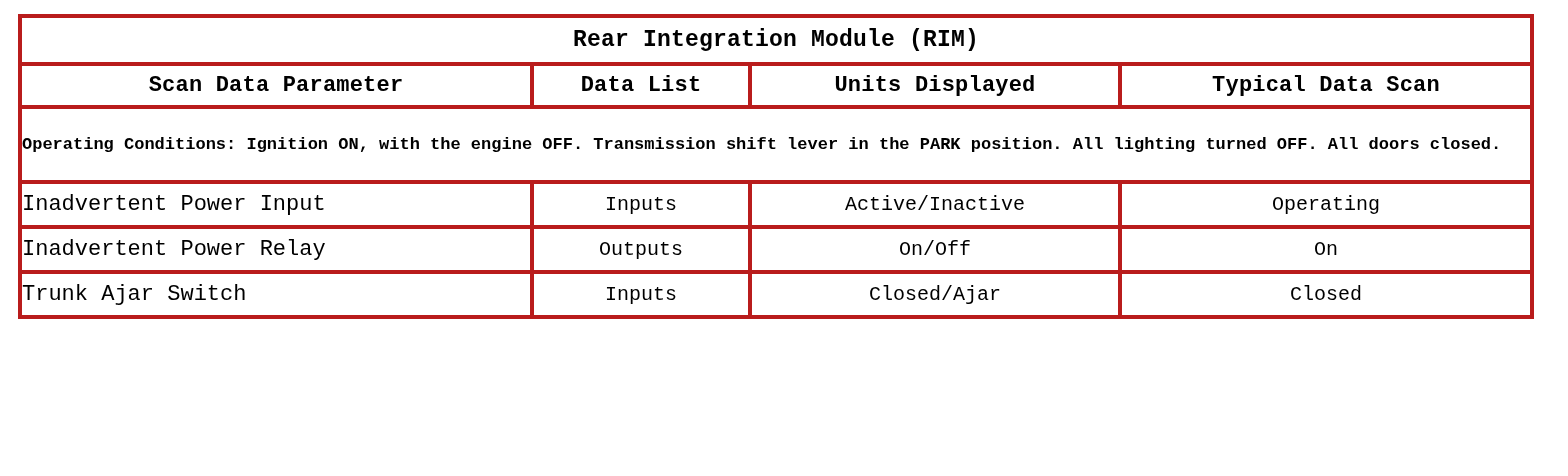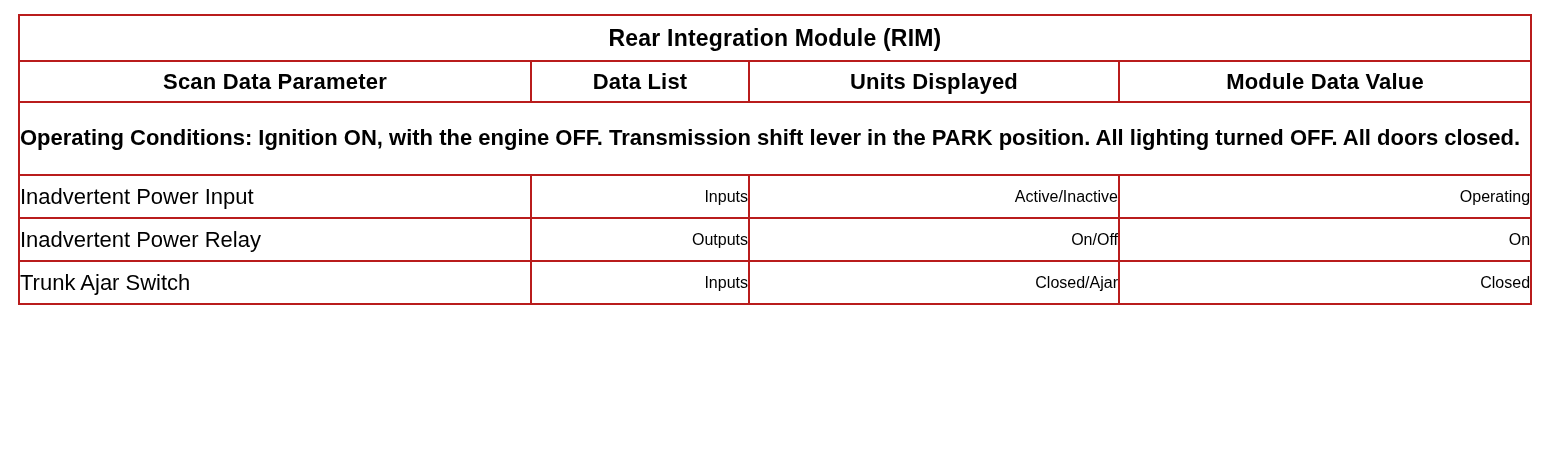--- a/index.html
+++ b/index.html
@@ -27,24 +27,25 @@
     left: 18px;
     top: 14px;
     width: 1512px;
     border-collapse: collapse;
     table-layout: fixed;
     background: #ffffff;
   }
 
   .param-table td,
   .param-table th {
-    border: 2px solid #b91c1c;
+    border: 4px solid #b91c1c;
     padding: 0;
     background: #ffffff;
     vertical-align: middle;
+    font-family: Liberation Mono, monospace;
   }
 
   
   col.c-param { width: 512px; }
   col.c-list  { width: 218px; }
   col.c-units { width: 370px; }
   col.c-value { width: 412px; }
 
   .title-cell {
     height: 44px;
@@ -58,40 +59,40 @@
     height: 39px;
     text-align: center;
     font-size: 22px;
     font-weight: bold;
     letter-spacing: 0.2px;
   }
 
   .conditions-cell {
     height: 71px;
     text-align: left;
-    font-size: 22px;
+    font-size: 17px;
     font-weight: bold;
     line-height: 1.28;
     padding: 3px 6px 4px 8px;
     vertical-align: top;
   }
 
   .cell-param {
     height: 41px;
     text-align: left;
     font-size: 22px;
     font-weight: normal;
     padding-left: 8px;
     margin-left: 26px;
   }
 
   .cell-center {
     height: 41px;
-    text-align: right;
-    font-size: 16px;
+    text-align: center;
+    font-size: 20px;
     font-weight: normal;
   }
 </style>
 </head>
 <body>
 
 <div id="page-root">
 
   <table class="param-table">
     <colgroup>
@@ -103,21 +104,21 @@
     <tbody>
 
       <tr>
         <td class="title-cell" colspan="4">Rear Integration Module (RIM)</td>
       </tr>
 
       <tr>
         <td class="header-cell">Scan Data Parameter</td>
         <td class="header-cell">Data List</td>
         <td class="header-cell">Units Displayed</td>
-        <td class="header-cell">Module Data Value</td>
+        <td class="header-cell">Typical Data Scan</td>
       </tr>
 
       <tr>
         <td class="conditions-cell" colspan="4">Operating Conditions: Ignition ON, with the engine OFF. Transmission shift lever in the PARK position. All lighting turned OFF. All doors closed.</td>
       </tr>
 
       <tr>
         <td class="cell-param">Inadvertent Power Input</td>
         <td class="cell-center">Inputs</td>
         <td class="cell-center">Active/Inactive</td>

